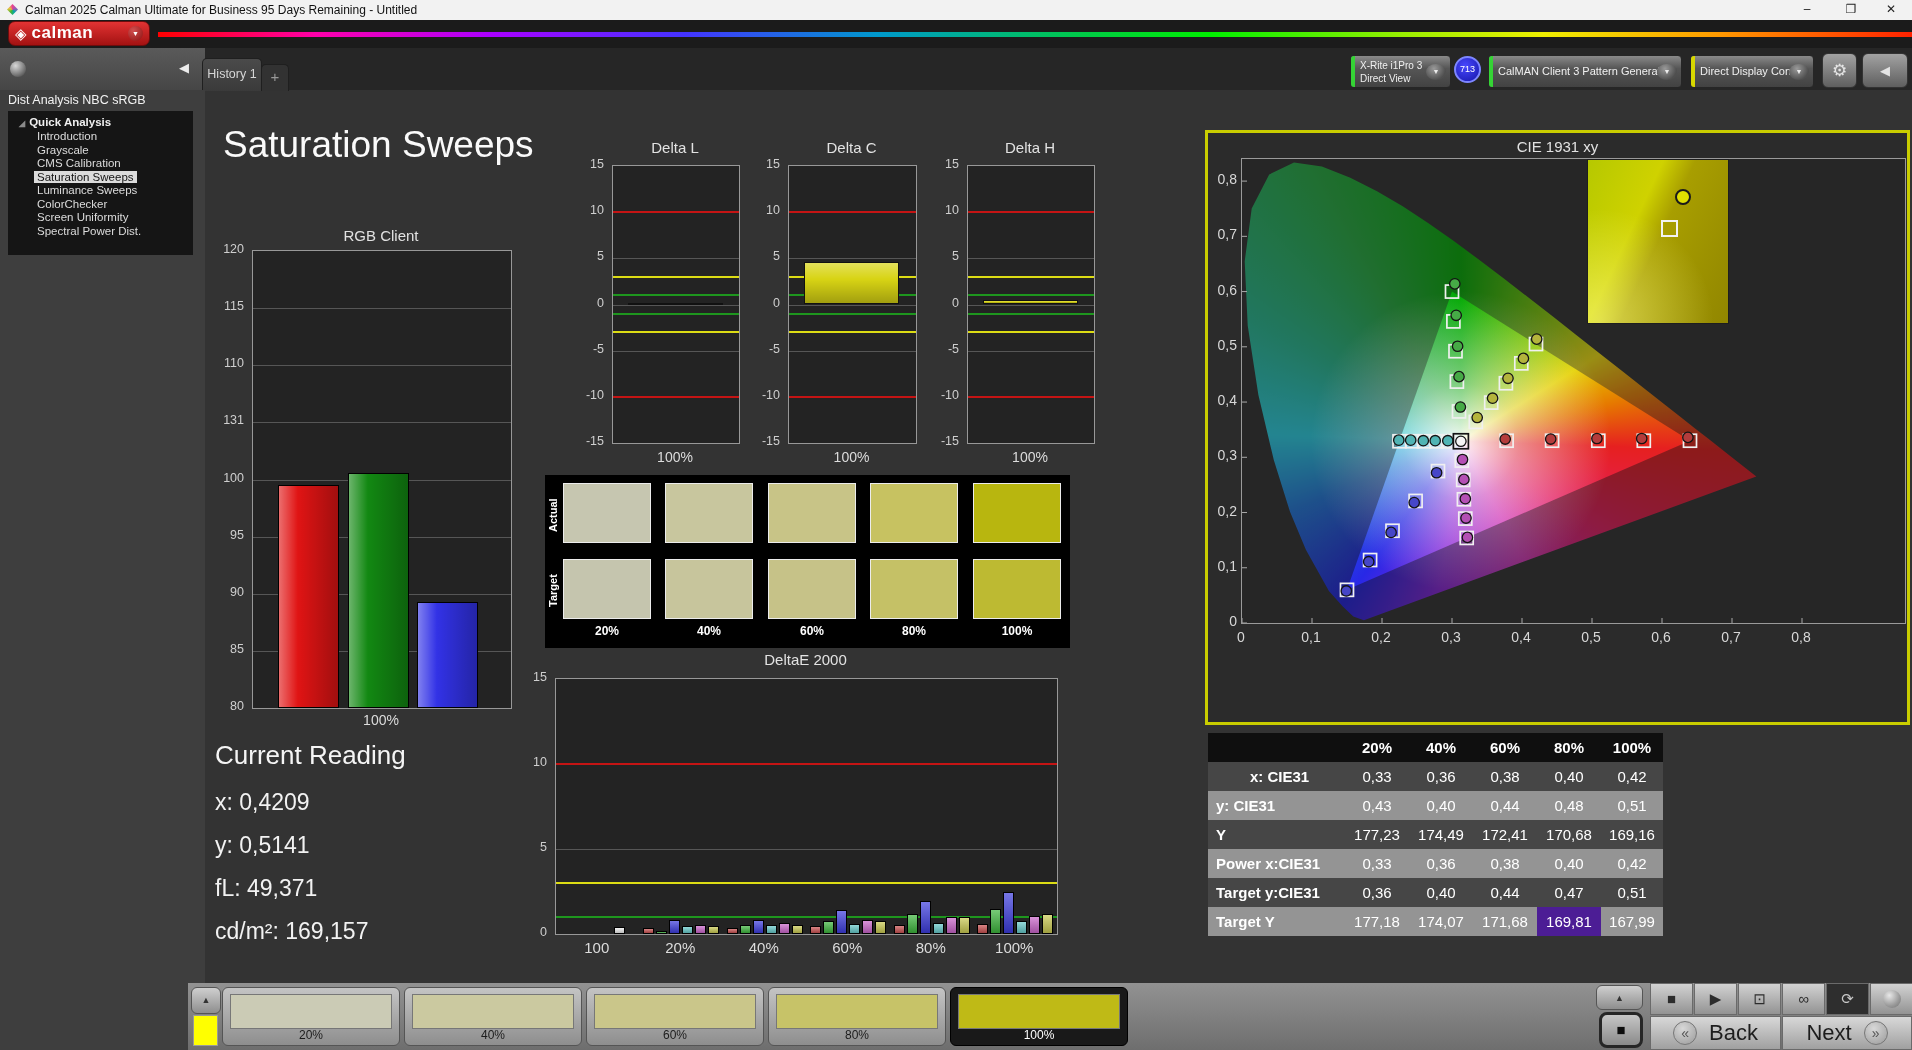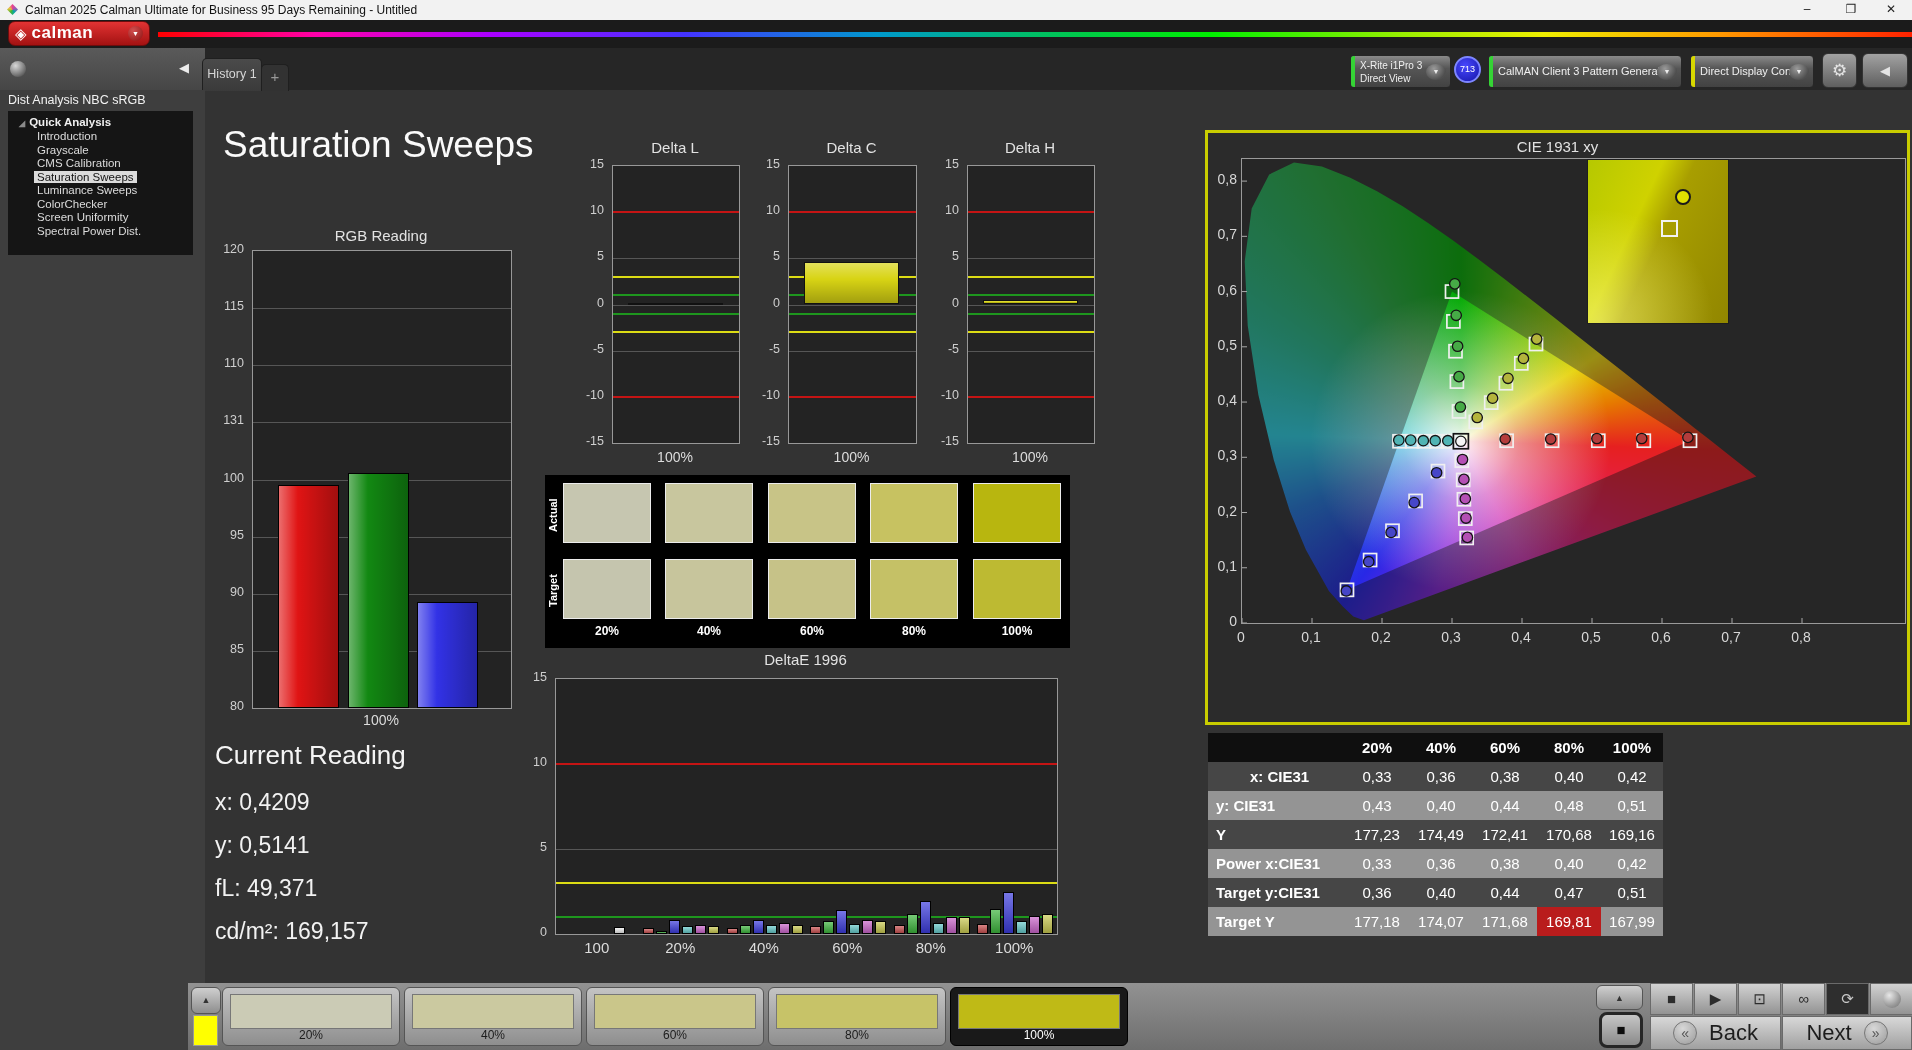--- a/index.html
+++ b/index.html
@@ -216,21 +216,21 @@
           <div class="tree-item">Luminance Sweeps</div>
           <div class="tree-item">ColorChecker</div>
           <div class="tree-item">Screen Uniformity</div>
           <div class="tree-item">Spectral Power Dist.</div>
         </div>
     </div>
   </div>
 
   <div class="main-heading">Saturation Sweeps</div>
 
-  <div class="chart-title" id="rgb-title">RGB Reading</div>
+  <div class="chart-title" id="rgb-title">RGB Client</div>
   <div class="ticks" id="rgb-ticks">
       <div class="tick" style="top: 449px;">80</div>
       <div class="tick" style="top: 391.875px;">85</div>
       <div class="tick" style="top: 334.75px;">90</div>
       <div class="tick" style="top: 277.625px;">95</div>
       <div class="tick" style="top: 220.5px;">100</div>
       <div class="tick" style="top: 163.375px;">131</div>
       <div class="tick" style="top: 106.25px;">110</div>
       <div class="tick" style="top: 49.125px;">115</div>
       <div class="tick" style="top: -8px;">120</div>
@@ -332,21 +332,21 @@
       <div class="sw" style="left: 223px; top: 84px; width: 88px; height: 60px; background: rgb(198, 194, 136);"></div>
       <div class="sw" style="left: 325px; top: 84px; width: 88px; height: 60px; background: rgb(197, 193, 102);"></div>
       <div class="sw" style="left: 428px; top: 84px; width: 88px; height: 60px; background: rgb(189, 186, 50);"></div>
       <div class="sw-label" style="left: 18px; top: 149px;">20%</div>
       <div class="sw-label" style="left: 120px; top: 149px;">40%</div>
       <div class="sw-label" style="left: 223px; top: 149px;">60%</div>
       <div class="sw-label" style="left: 325px; top: 149px;">80%</div>
       <div class="sw-label" style="left: 428px; top: 149px;">100%</div>
     </div>
 
-  <div class="chart-title" id="de-title">DeltaE 1996</div>
+  <div class="chart-title" id="de-title">DeltaE 2000</div>
   <div class="ticks" id="de-ticks">
       <div class="tick" style="top: 247px;">0</div>
       <div class="tick" style="top: 162px;">5</div>
       <div class="tick" style="top: 77px;">10</div>
       <div class="tick" style="top: -8px;">15</div>
     </div>
   <div class="plot" id="de-plot">
       <div class="gl" style="top: 170px;"></div>
       <div class="refline" style="top: 84px; background: rgb(196, 20, 20);"></div>
       <div class="refline" style="top: 203px; background: rgb(220, 220, 20);"></div>
@@ -561,21 +561,21 @@
         <div class="tcell" style="width: 64px; background: rgb(70, 70, 70);">0,40</div>
         <div class="tcell" style="width: 64px; background: rgb(70, 70, 70);">0,44</div>
         <div class="tcell" style="width: 64px; background: rgb(70, 70, 70);">0,47</div>
         <div class="tcell" style="width: 62px; background: rgb(70, 70, 70);">0,51</div>
       </div>
       <div class="trow">
         <div class="tcell lab" style="width: 137px; background: rgb(148, 148, 148);">Target Y</div>
         <div class="tcell" style="width: 64px; background: rgb(148, 148, 148);">177,18</div>
         <div class="tcell" style="width: 64px; background: rgb(148, 148, 148);">174,07</div>
         <div class="tcell" style="width: 64px; background: rgb(148, 148, 148);">171,68</div>
-        <div class="tcell" style="width: 64px; background: #b91c1c;">169,81</div>
+        <div class="tcell" style="width: 64px; background: #4c1d95;">169,81</div>
         <div class="tcell" style="width: 62px; background: rgb(148, 148, 148);">167,99</div>
       </div>
     </div>
 
   <div class="bottombar">
     <div class="mini-up">▲</div>
     <div class="mini-swatch" id="mini-swatch" style="background: rgb(255, 255, 0);"></div>
     <div id="pattern-buttons">
         <div class="pattern-btn" style="left: 34px;">
           <div class="pswatch" style="background: rgb(203, 203, 181);"></div>

